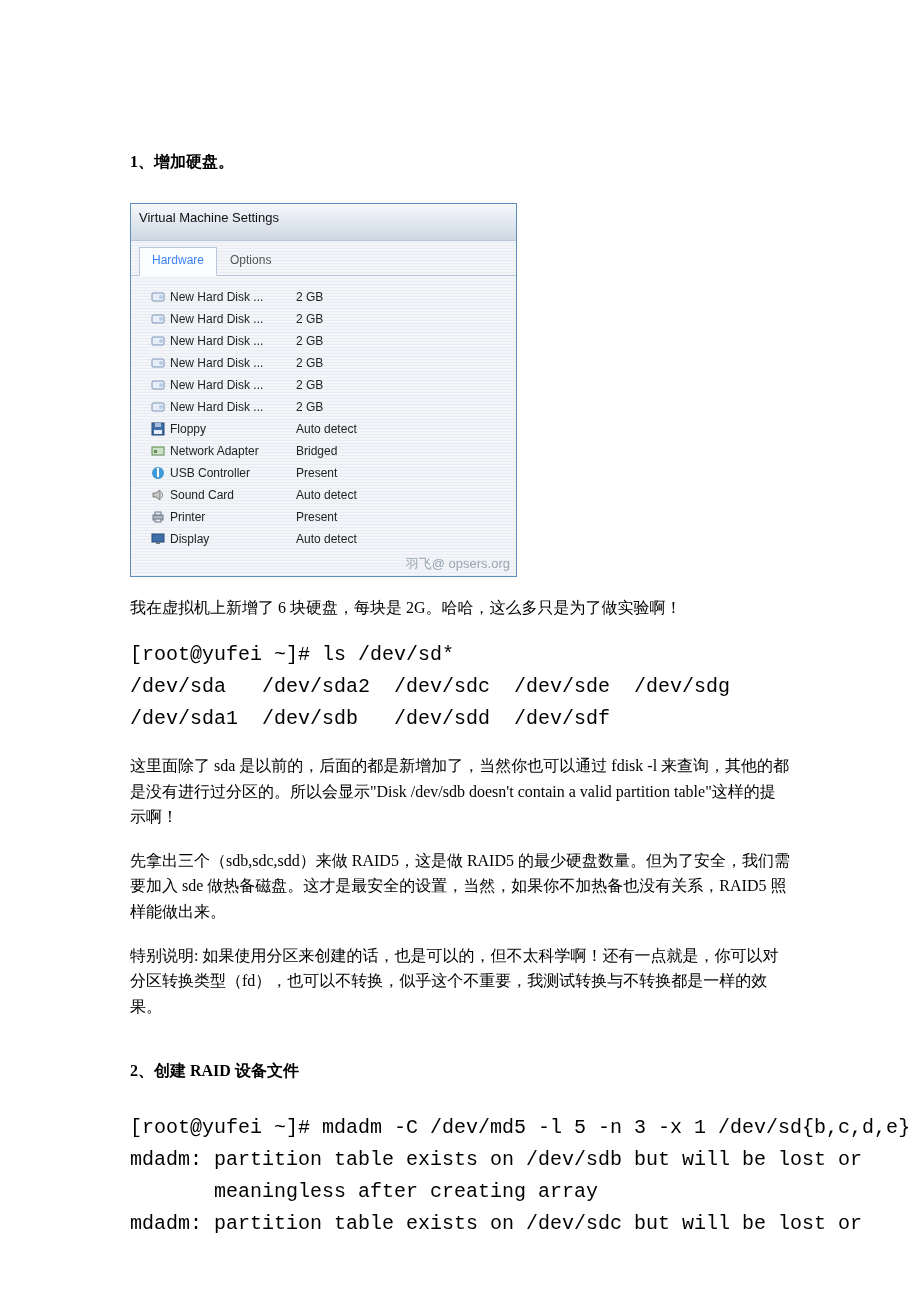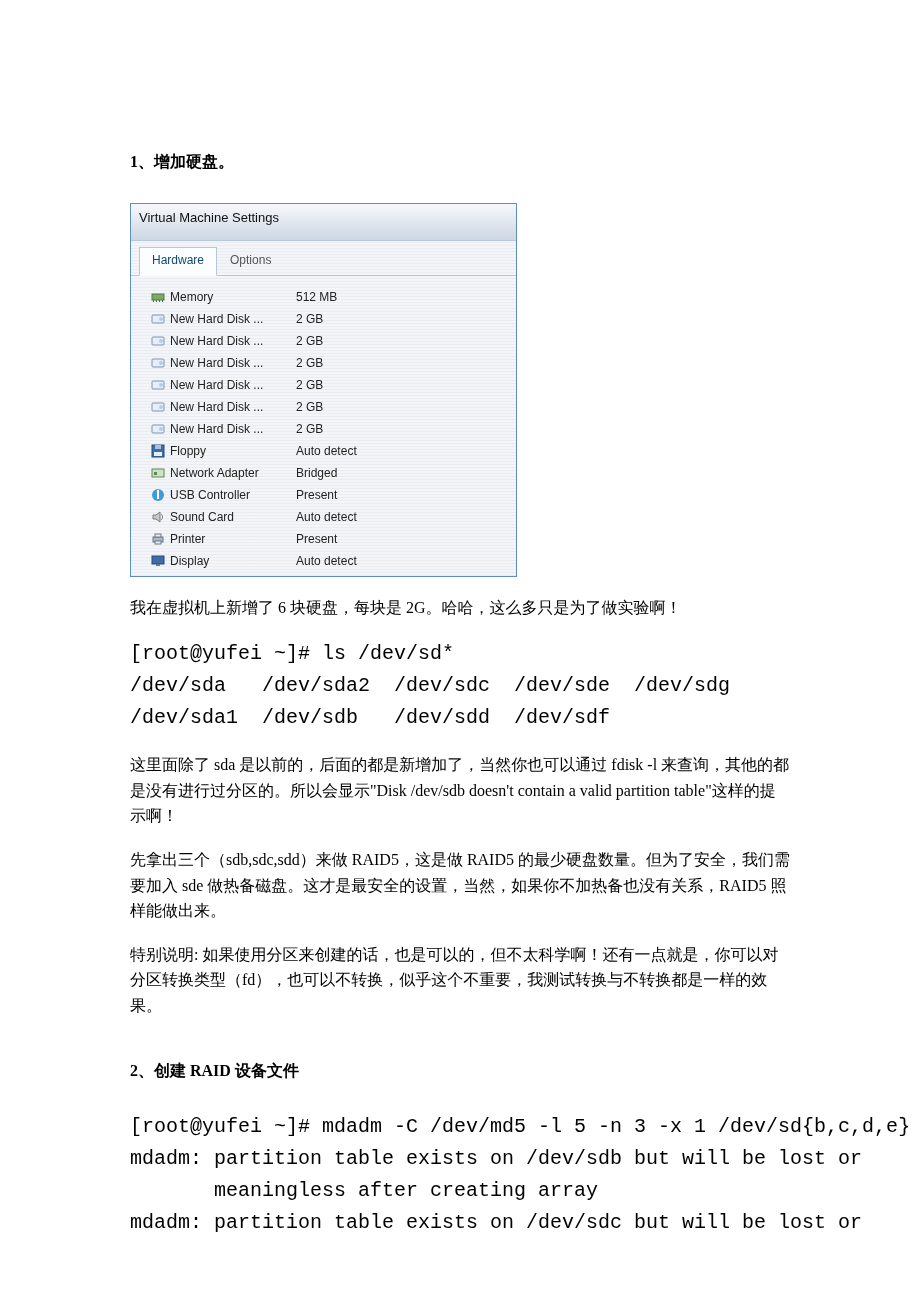--- a/index.html
+++ b/index.html
@@ -47,21 +47,21 @@
     border-bottom: 1px solid #b7c6da;
   }
   .vm-tabs {
     display: flex;
     padding: 6px 8px 0 8px;
     gap: 0;
   }
   .vm-tab {
     padding: 3px 12px 4px 12px;
     font-size: 12px;
-    color: #0c4a6e;
+    color: #3b82f6;
   }
   .vm-tab.active {
     background: #fcfdfe;
     border: 1px solid #b7c6da;
     border-bottom-color: #fcfdfe;
     position: relative;
     z-index: 2;
   }
   .vm-tab.inactive {
     border: 1px solid transparent;
@@ -123,29 +123,20 @@
     <div class="vm-title">Virtual Machine Settings</div>
     <div class="vm-tabs">
       <div class="vm-tab active">Hardware</div>
       <div class="vm-tab inactive">Options</div>
     </div>
     <div class="vm-body">
       <div id="vm-rows">
           <div class="vm-row">
             <div class="col-device">
               <svg class="ic" viewBox="0 0 14 14">
-                <use href="#i-memory"></use>
-              </svg>
-              <span>Memory</span>
-            </div>
-            <div class="col-summary">512 MB</div>
-          </div>
-          <div class="vm-row">
-            <div class="col-device">
-              <svg class="ic" viewBox="0 0 14 14">
                 <use href="#i-hdd"></use>
               </svg>
               <span>New Hard Disk ...</span>
             </div>
             <div class="col-summary">2 GB</div>
           </div>
           <div class="vm-row">
             <div class="col-device">
               <svg class="ic" viewBox="0 0 14 14">
                 <use href="#i-hdd"></use>
@@ -239,20 +230,21 @@
             <div class="col-device">
               <svg class="ic" viewBox="0 0 14 14">
                 <use href="#i-display"></use>
               </svg>
               <span>Display</span>
             </div>
             <div class="col-summary">Auto detect</div>
           </div>
         </div>
     </div>
+    <div class="watermark">羽飞@ opsers.org</div>
   </div>
 
   <p>我在虚拟机上新增了 6 块硬盘，每块是 2G。哈哈，这么多只是为了做实验啊！</p>
 
   <div class="mono block">[root@yufei ~]# ls /dev/sd*
 /dev/sda   /dev/sda2  /dev/sdc  /dev/sde  /dev/sdg
 /dev/sda1  /dev/sdb   /dev/sdd  /dev/sdf</div>
 
   <p>这里面除了 sda 是以前的，后面的都是新增加了，当然你也可以通过 fdisk -l 来查询，其他的都是没有进行过分区的。所以会显示"Disk /dev/sdb doesn't contain a valid partition table"这样的提示啊！</p>
   <p>先拿出三个（sdb,sdc,sdd）来做 RAID5，这是做 RAID5 的最少硬盘数量。但为了安全，我们需要加入 sde 做热备磁盘。这才是最安全的设置，当然，如果你不加热备也没有关系，RAID5 照样能做出来。</p>

